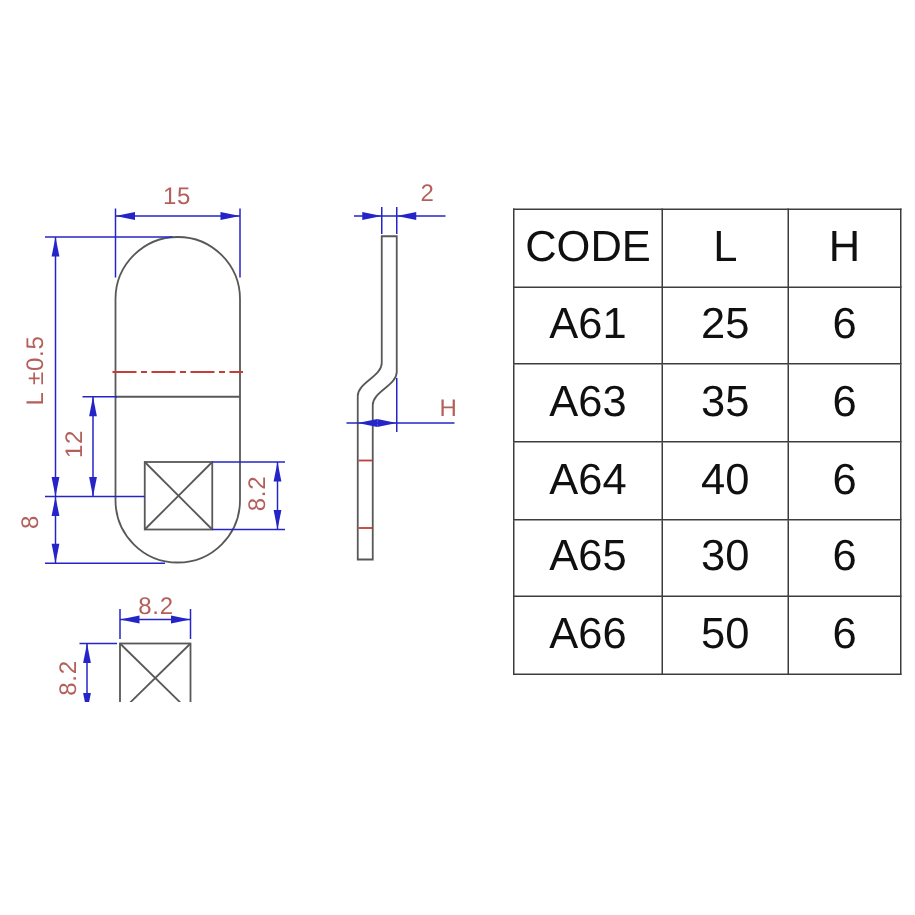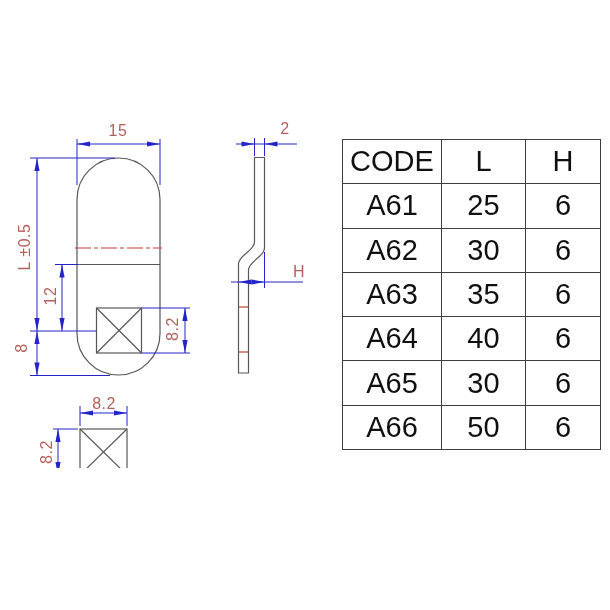--- a/index.html
+++ b/index.html
@@ -127,25 +127,20 @@
         <th>CODE</th>
         <th>L</th>
         <th>H</th>
       </tr>
       <tr>
         <td>A61</td>
         <td>25</td>
         <td>6</td>
       </tr>
       <tr>
-        <td>A62</td>
-        <td>30</td>
-        <td>6</td>
-      </tr>
-      <tr>
         <td>A63</td>
         <td>35</td>
         <td>6</td>
       </tr>
       <tr>
         <td>A64</td>
         <td>40</td>
         <td>6</td>
       </tr>
       <tr>

